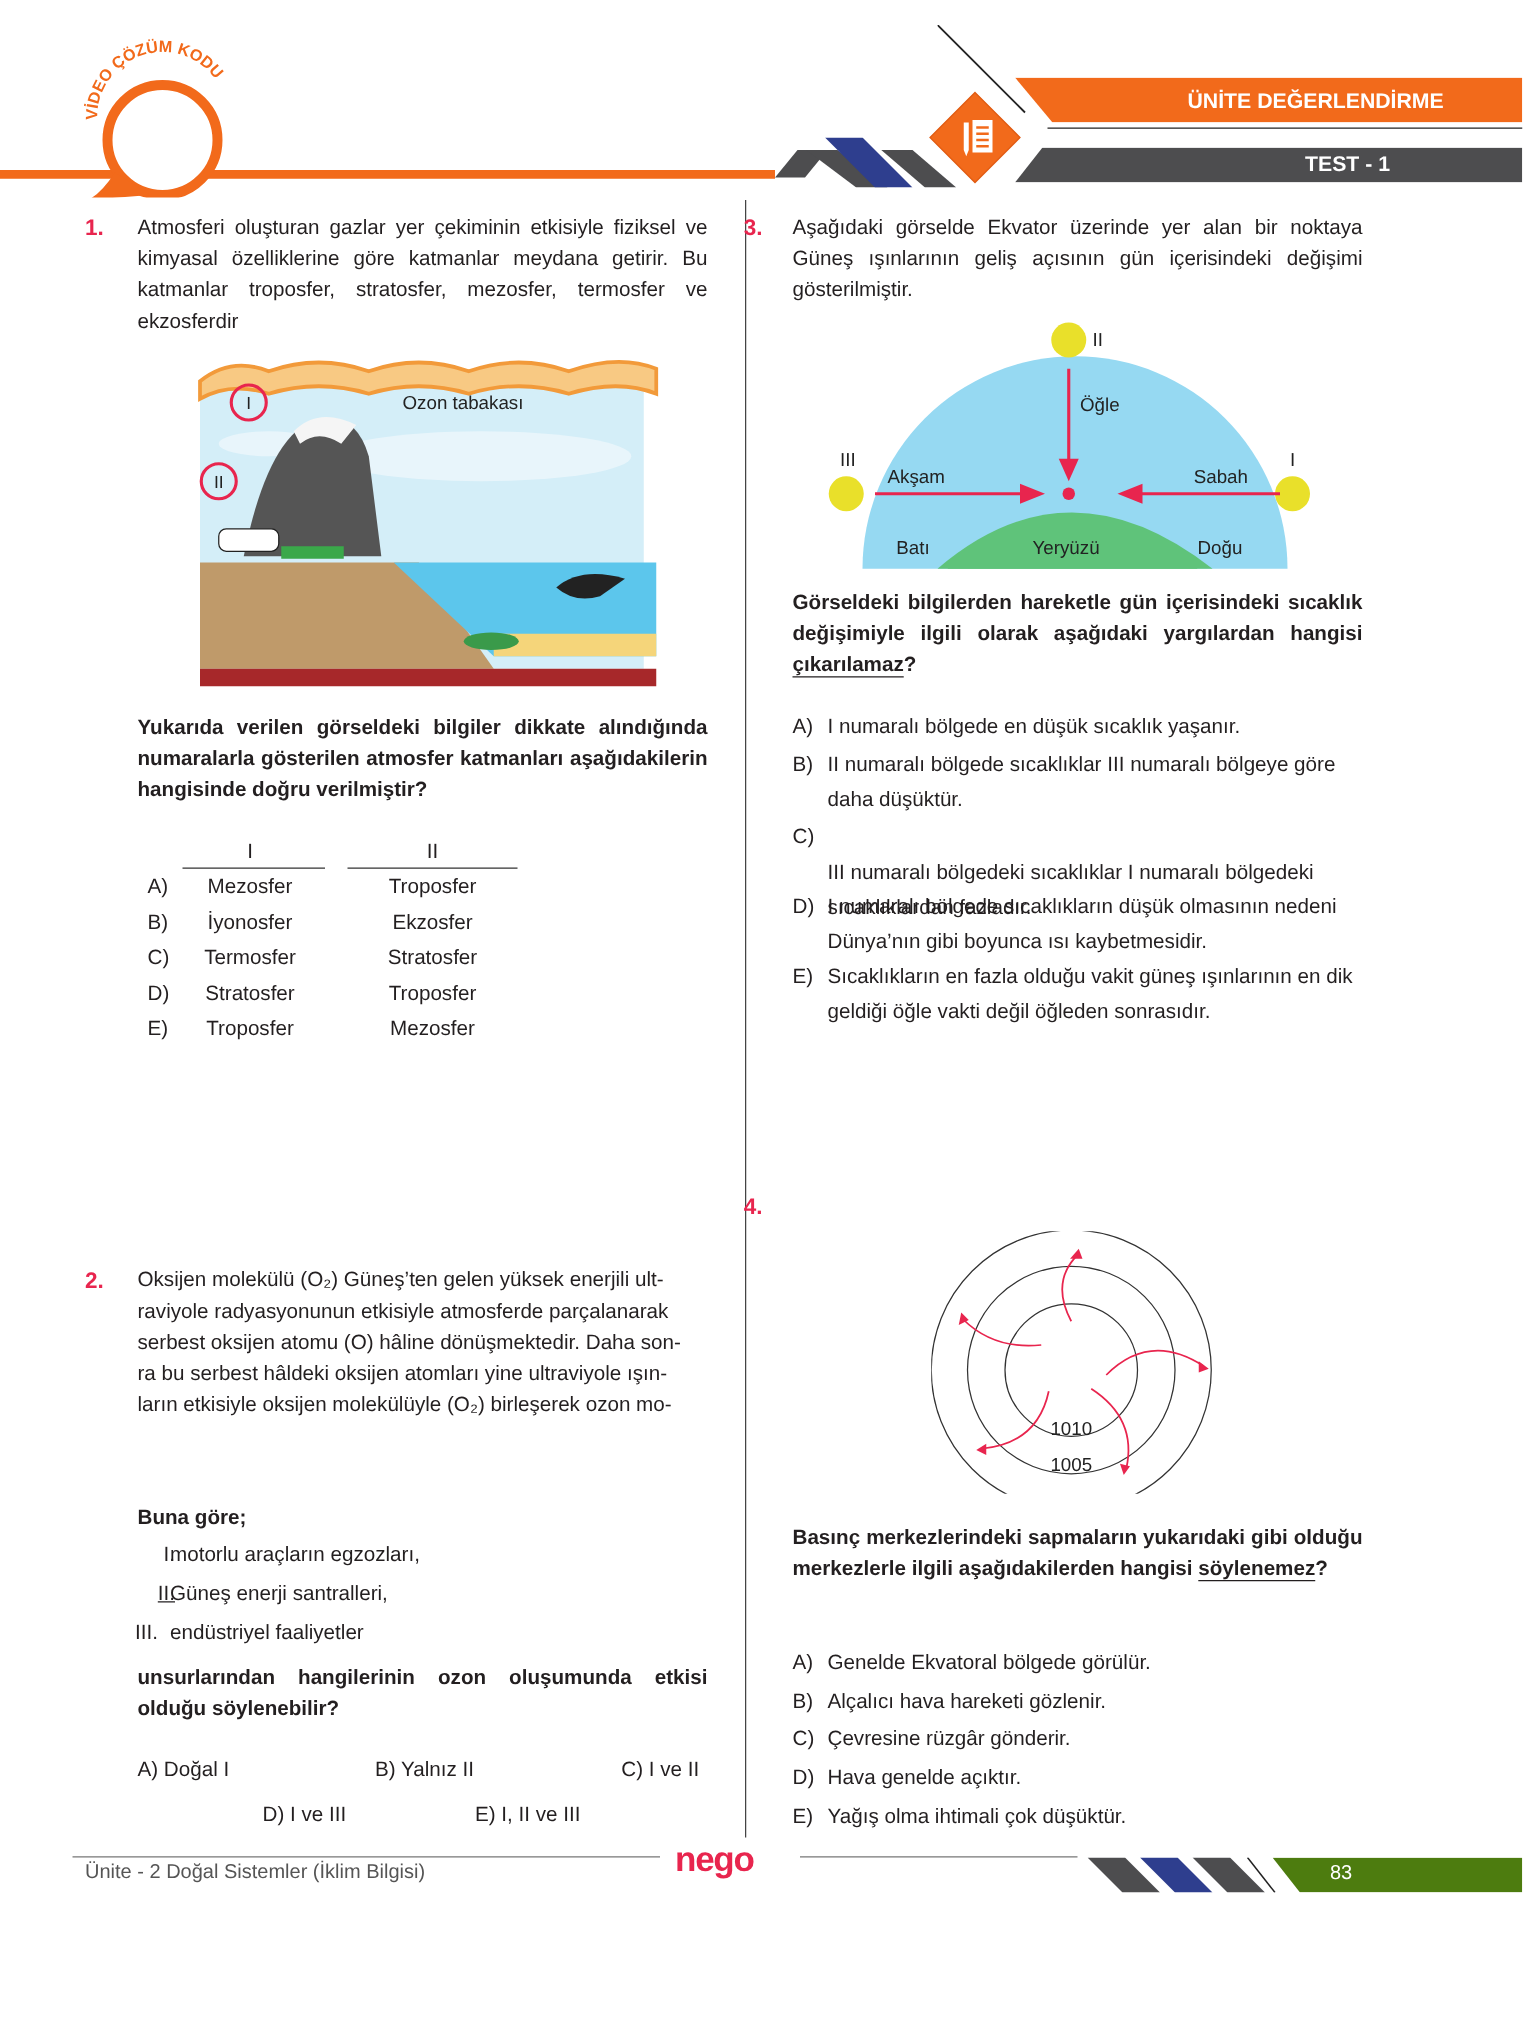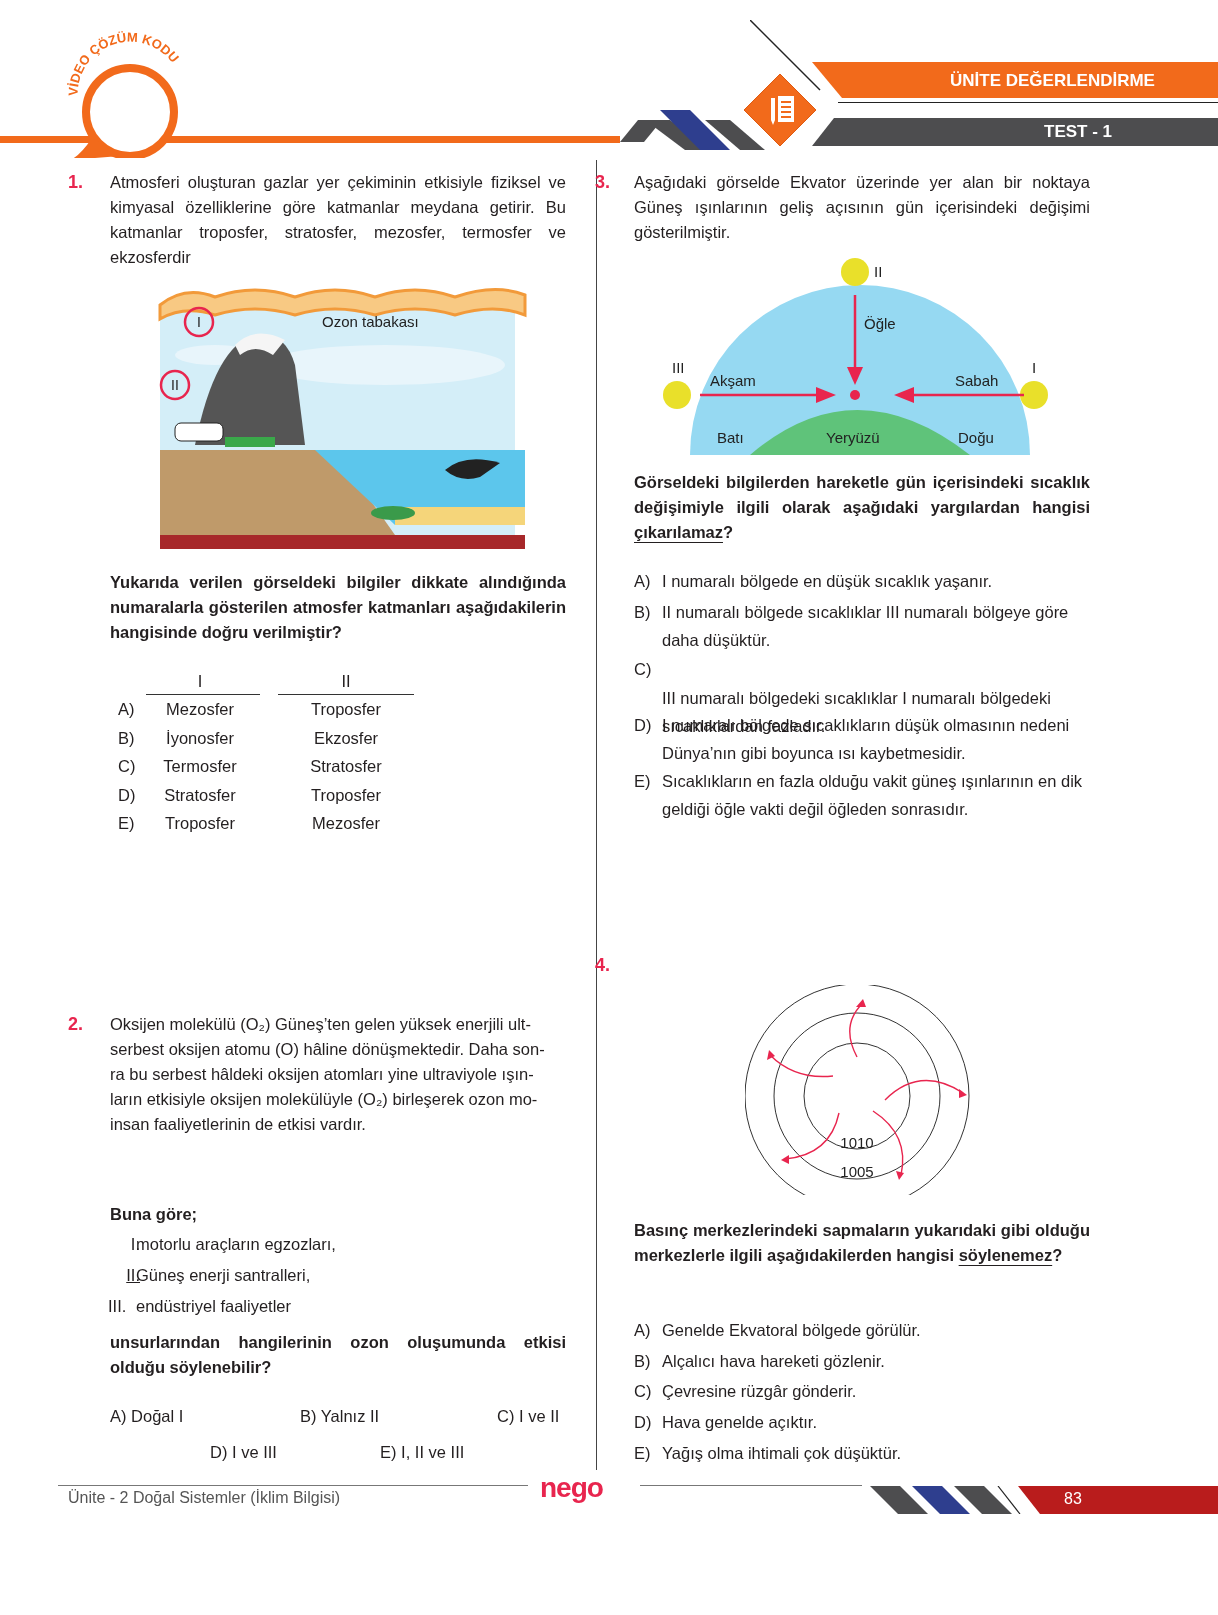--- a/index.html
+++ b/index.html
@@ -124,24 +124,24 @@
     <span style="left:0">E)</span>
     <span style="left:82px;transform:translateX(-50%);">Troposfer</span>
     <span style="left:228px;transform:translateX(-50%);">Mezosfer</span>
   </div>
 </div>
 
 <div>
   <span class="qnum" style="left:68px;top:1014px;">2.</span>
   <div class="abs qtext" style="left:110px;top:1012px;width:460px;">
     <div>Oksijen molekülü (O₂) Güneş’ten gelen yüksek enerjili ult-</div>
+    <div>raviyole radyasyonunun etkisiyle atmosferde parçalanarak</div>
     <div>serbest oksijen atomu (O) hâline dönüşmektedir. Daha son-</div>
     <div>ra bu serbest hâldeki oksijen atomları yine ultraviyole ışın-</div>
     <div>ların etkisiyle oksijen molekülüyle (O₂) birleşerek ozon mo-</div>
-    <div>insan faaliyetlerinin de etkisi vardır.</div>
   </div>
   <div class="abs qtext bold" style="left:110px;top:1202px;">Buna göre;</div>
   <div class="abs qtext" style="left:110px;top:1232px;width:30px;text-align:right;">I.</div>
   <div class="abs qtext" style="left:136px;top:1232px;">motorlu araçların egzozları,</div>
   <div class="abs qtext" style="left:108px;top:1263px;width:32px;text-align:right;text-decoration:underline;">II.</div>
   <div class="abs qtext" style="left:136px;top:1263px;">Güneş enerji santralleri,</div>
   <div class="abs qtext" style="left:108px;top:1294px;width:32px;text-align:left;">III.</div>
   <div class="abs qtext" style="left:136px;top:1294px;">endüstriyel faaliyetler</div>
   <div class="abs qtext bold" style="left:110px;top:1330px;width:456px;text-align:justify;">unsurlarından hangilerinin ozon oluşumunda etkisi olduğu söylenebilir?</div>
   <div class="opt" style="left:110px;top:1402px;">A) Doğal I</div>
@@ -257,16 +257,16 @@
   <div class="abs" style="left:58px;top:1485px;width:470px;height:1px;background:#777;"></div>
   <div class="abs" style="left:68px;top:1489px;font-size:16px;color:#555;">Ünite - 2 Doğal Sistemler (İklim Bilgisi)</div>
   <div class="abs" style="left:540px;top:1472px;font-size:28px;font-weight:bold;color:#e8254e;letter-spacing:-1px;">nego</div>
   <div class="abs" style="left:640px;top:1485px;width:222px;height:1px;background:#777;"></div>
   <svg class="abs" style="left:870px;top:1486px;" width="160" height="28">
     <polygon points="0,0 30,0 58,28 28,28" fill="#4d4d4f"></polygon>
     <polygon points="42,0 72,0 100,28 70,28" fill="#2e3e8e"></polygon>
     <polygon points="84,0 114,0 142,28 112,28" fill="#4d4d4f"></polygon>
     <line x1="128" y1="0" x2="150" y2="28" stroke="#222" stroke-width="1.2"></line>
   </svg>
-  <div class="abs" style="left:1018px;top:1486px;width:200px;height:28px;background:#b91c1c;clip-path:polygon(0 0,100% 0,100% 100%,22px 100%);">
+  <div class="abs" style="left:1018px;top:1486px;width:200px;height:28px;background:#4d7c0f;clip-path:polygon(0 0,100% 0,100% 100%,22px 100%);">
     <span class="abs" style="left:46px;top:4px;color:#fff;font-size:16px;">83</span>
   </div>
 </div>
 
 </body></html>

